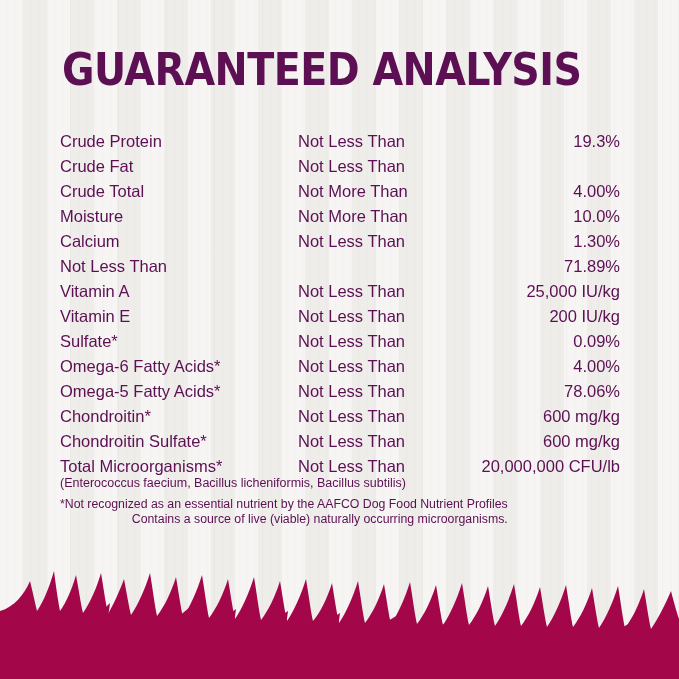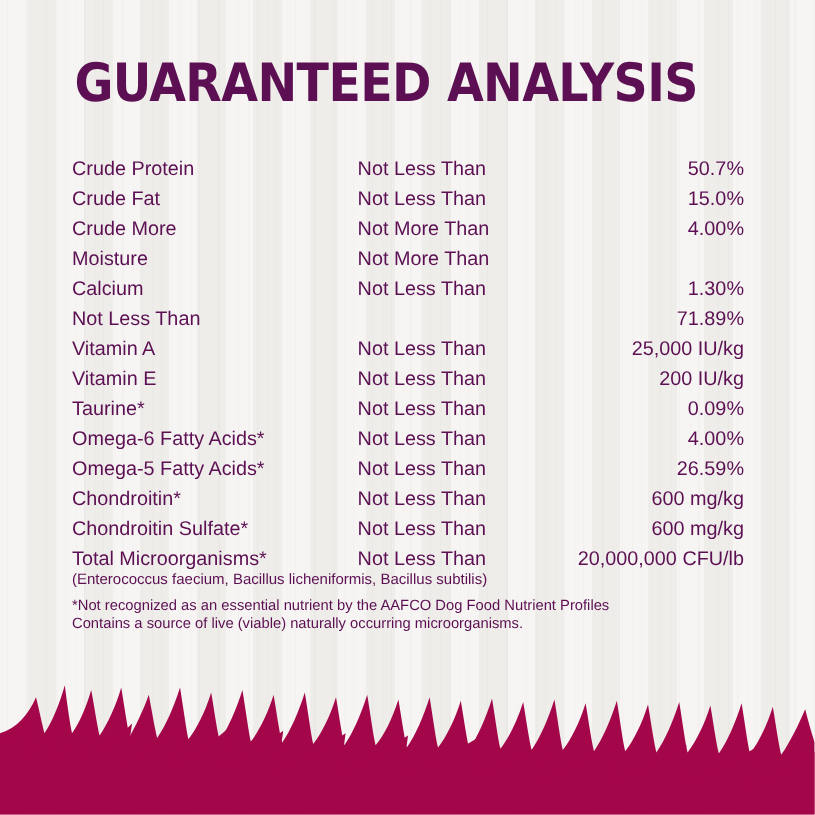--- a/index.html
+++ b/index.html
@@ -83,55 +83,56 @@
   .footnotes {
     position: absolute;
     left: 60px;
     top: 497px;
     font-size: 12.3px;
     color: #5c0f52;
     line-height: 1.25;
   }
   .footnotes div {
     white-space: nowrap;
+    text-align: right;
   }
   .grass {
     position: absolute;
     left: 0;
     bottom: 0;
     width: 679px;
     height: 160px;
   }
 </style>
 </head>
 <body>
 
 <div class="panel">
 
   <div class="title">GUARANTEED ANALYSIS</div>
 
   <div class="table">
     <div class="row">
       <span class="c-name">Crude Protein</span>
       <span class="c-qual">Not Less Than</span>
-      <span class="c-val">50.7%</span>
+      <span class="c-val">19.3%</span>
     </div>
     <div class="row">
       <span class="c-name">Crude Fat</span>
       <span class="c-qual">Not Less Than</span>
-      <span class="c-val">15.0%</span>
-    </div>
-    <div class="row">
-      <span class="c-name">Crude More</span>
+    </div>
+    <div class="row">
+      <span class="c-name">Crude Total</span>
       <span class="c-qual">Not More Than</span>
       <span class="c-val">4.00%</span>
     </div>
     <div class="row">
       <span class="c-name">Moisture</span>
       <span class="c-qual">Not More Than</span>
+      <span class="c-val">10.0%</span>
     </div>
     <div class="row">
       <span class="c-name">Calcium</span>
       <span class="c-qual">Not Less Than</span>
       <span class="c-val">1.30%</span>
     </div>
     <div class="row">
       <span class="c-qual">Not Less Than</span>
       <span class="c-val">71.89%</span>
     </div>
@@ -139,33 +140,33 @@
       <span class="c-name">Vitamin A</span>
       <span class="c-qual">Not Less Than</span>
       <span class="c-val">25,000 IU/kg</span>
     </div>
     <div class="row">
       <span class="c-name">Vitamin E</span>
       <span class="c-qual">Not Less Than</span>
       <span class="c-val">200 IU/kg</span>
     </div>
     <div class="row">
-      <span class="c-name">Taurine*</span>
+      <span class="c-name">Sulfate*</span>
       <span class="c-qual">Not Less Than</span>
       <span class="c-val">0.09%</span>
     </div>
     <div class="row">
       <span class="c-name">Omega-6 Fatty Acids*</span>
       <span class="c-qual">Not Less Than</span>
       <span class="c-val">4.00%</span>
     </div>
     <div class="row">
       <span class="c-name">Omega-5 Fatty Acids*</span>
       <span class="c-qual">Not Less Than</span>
-      <span class="c-val">26.59%</span>
+      <span class="c-val">78.06%</span>
     </div>
     <div class="row">
       <span class="c-name">Chondroitin*</span>
       <span class="c-qual">Not Less Than</span>
       <span class="c-val">600 mg/kg</span>
     </div>
     <div class="row">
       <span class="c-name">Chondroitin Sulfate*</span>
       <span class="c-qual">Not Less Than</span>
       <span class="c-val">600 mg/kg</span>

